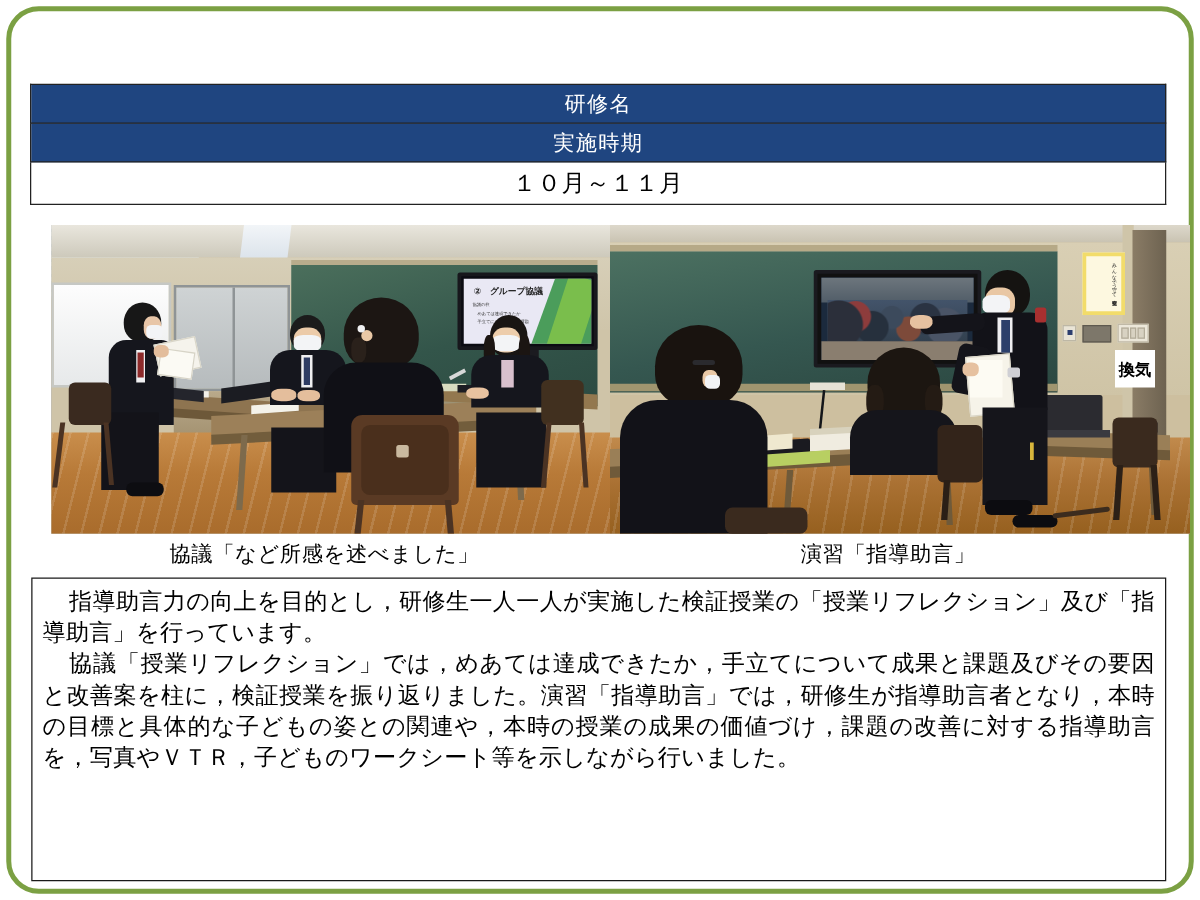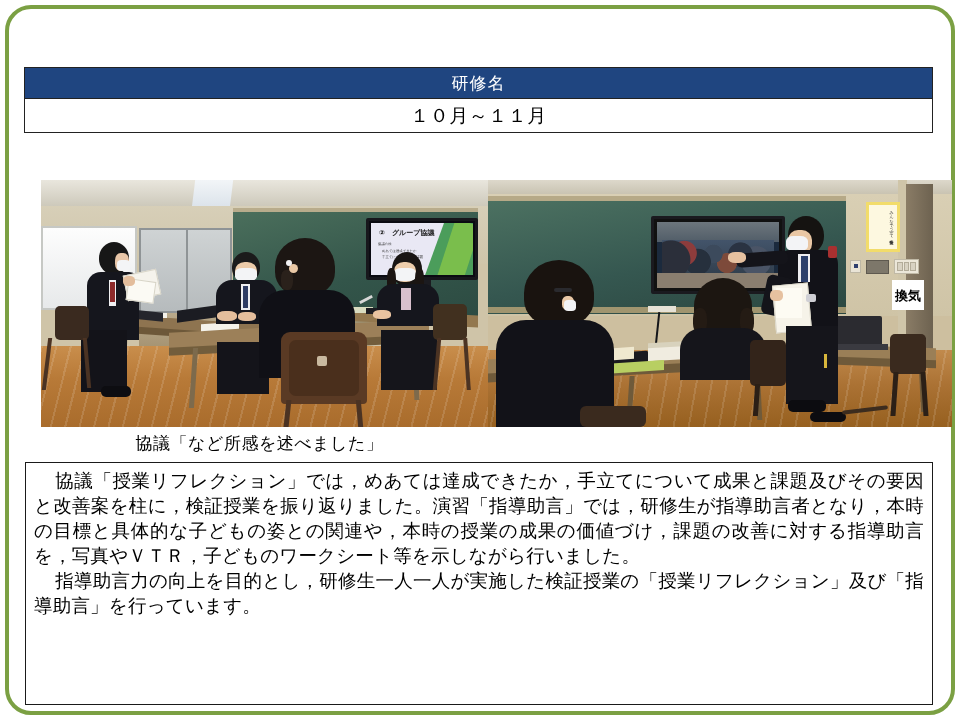--- a/index.html
+++ b/index.html
@@ -205,20 +205,23 @@
 <div class="slide">
 
   <div class="frame"></div>
 
   <table class="info-table">
     <tbody>
         <tr>
       <td class="row-head">研修名</td>
     </tr>
     <tr>
+      <td class="row-head">実施時期</td>
+    </tr>
+    <tr>
       <td class="row-val2">１０月～１１月</td>
     </tr>
   </tbody>
     </table>
 
   <div class="photo" id="photo-left">
     <div class="p1">
       <div class="p1-win"></div>
       <div class="p1-ceil"></div>
       <div class="p1-win2"></div>
@@ -420,19 +423,20 @@
       </div>
 
       <div style="position:absolute;left:402px;top:154px;width:36px;height:40px;background:#3a2a1e;border-radius:5px"></div>
       <div style="position:absolute;left:404px;top:192px;width:5px;height:44px;background:#2c2017;transform:skewX(-4deg)"></div>
       <div style="position:absolute;left:434px;top:192px;width:5px;height:44px;background:#2c2017;transform:skewX(4deg)"></div>
       <div style="position:absolute;left:354px;top:228px;width:46px;height:4px;background:#3c2c1e;transform:rotate(-7deg);border-radius:2px"></div>
     </div>
   </div>
 
   <div class="cap" id="cap-left">協議「など所感を述べました」</div>
+  <div class="cap" id="cap-right">演習「指導助言」</div>
 
   <div class="textbox">
+    <p class="ind">指導助言力の向上を目的とし，研修生一人一人が実施した検証授業の「授業リフレクション」及び「指導助言」を行っています。</p>
     <p class="ind">協議「授業リフレクション」では，めあては達成できたか，手立てについて成果と課題及びその要因と改善案を柱に，検証授業を振り返りました。演習「指導助言」では，研修生が指導助言者となり，本時の目標と具体的な子どもの姿との関連や，本時の授業の成果の価値づけ，課題の改善に対する指導助言を，写真やＶＴＲ，子どものワークシート等を示しながら行いました。</p>
-    <p class="ind">指導助言力の向上を目的とし，研修生一人一人が実施した検証授業の「授業リフレクション」及び「指導助言」を行っています。</p>
   </div>
 
 </div>
 
 </body></html>

